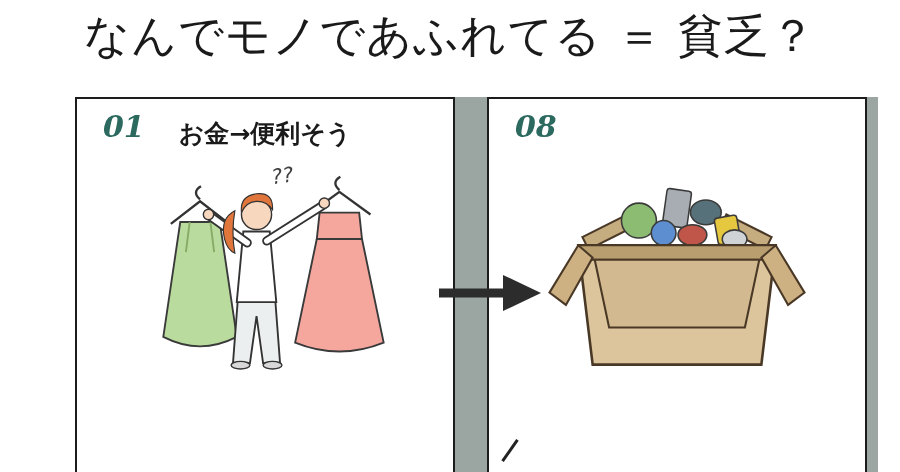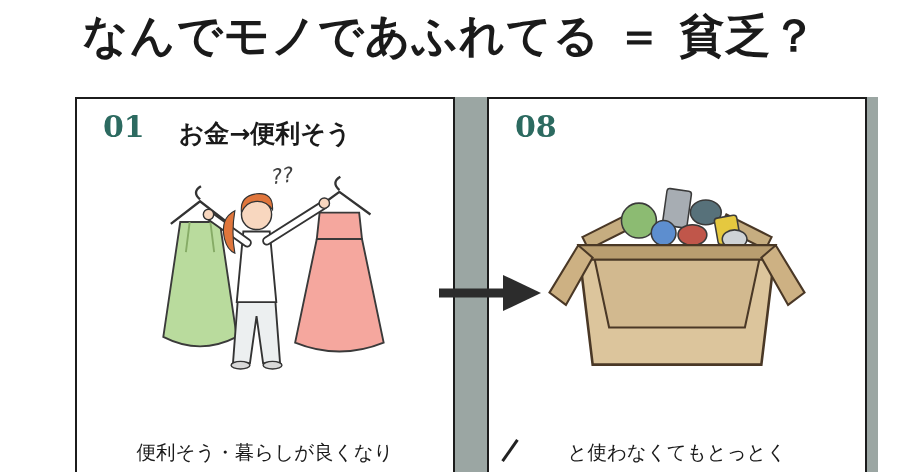--- a/index.html
+++ b/index.html
@@ -3,36 +3,36 @@
 <meta charset="utf-8">
 <style>
   html,body{margin:0;padding:0;}
   body{
     width:900px;height:472px;position:relative;overflow:hidden;
     background:#ffffff;color:#1a1a1a;
     font-family:"DejaVu Sans","Liberation Sans",sans-serif;
   }
   .title{
     position:absolute;top:6px;left:0;width:100%;
-    text-align:center;font-size:45px;font-weight:700;letter-spacing:1px;
+    text-align:center;font-size:45px;font-weight:400;letter-spacing:1px;
   }
   .band{
     position:absolute;left:88px;top:97px;width:790px;height:375px;
     background:#9ba6a3;z-index:0;
   }
   .panel{
     position:absolute;top:97px;width:376px;height:373px;
     background:#ffffff;border:2px solid #1c1c1c;z-index:1;overflow:hidden;
   }
   .panel.p-left{left:75px;}
   .panel.p-right{left:487px;}
   .panel-number{
     position:absolute;left:26px;top:10px;
     font-family:"DejaVu Serif","Liberation Serif",serif;
-    font-weight:700;font-size:30px;color:#2c6a60;
+    font-style:italic;font-weight:700;font-size:30px;color:#2c6a60;
   }
   .panel-heading{
     position:absolute;top:18px;left:0;width:100%;
     text-align:center;font-size:25px;font-weight:700;
   }
   .illustration{
     position:absolute;left:0;top:58px;width:100%;height:228px;
     display:flex;align-items:center;justify-content:center;
   }
   .caption{
@@ -89,21 +89,20 @@
         <circle cx="213" cy="48" r="5.5" fill="#f8d7bf" stroke="#333" stroke-width="1.5"></circle>
         <circle cx="90" cy="60" r="5.5" fill="#f8d7bf" stroke="#333" stroke-width="1.5"></circle>
         <path d="M118,56 q-16,8 -11,30 q3,12 11,15 q-4,-22 0,-45 Z" fill="#e0763c" stroke="#333" stroke-width="1.2"></path>
         <circle cx="141" cy="60" r="16" fill="#f8d7bf" stroke="#333" stroke-width="1.5"></circle>
         <path d="M125,58 q-2,-18 16,-20 q18,-2 17,17 q-6,-9 -16,-9 q-12,0 -17,12 Z" fill="#e0763c" stroke="#333" stroke-width="1.2"></path>
       </g>
     </svg>
   </div>
 
   <div class="caption">
-    <div>便利そう・暮らしが良くなり</div>
   </div>
 </div>
 
 <div class="panel p-right">
   <div class="panel-number">08</div>
 
   <div class="illustration">
     <svg viewBox="0 0 280 210" width="288" height="216" aria-hidden="true">
 
       <polygon points="48,72 92,50 98,62 54,84" fill="#c6ad80" stroke="#4a3826" stroke-width="2"></polygon>
@@ -125,21 +124,20 @@
       <polygon points="60,94 220,94 206,160 74,160" fill="#d2b98f" stroke="#4a3826" stroke-width="2"></polygon>
 
       <polygon points="44,80 16,126 32,138 58,92" fill="#cdb183" stroke="#4a3826" stroke-width="2"></polygon>
       <polygon points="236,80 264,126 248,138 222,92" fill="#cdb183" stroke="#4a3826" stroke-width="2"></polygon>
     </svg>
   </div>
 
   <div class="slash"></div>
 
   <div class="caption">
-    <div>と使わなくてもとっとく</div>
   </div>
 </div>
 
 <div class="arrow">
   <svg viewBox="0 0 106 42" width="106" height="42" aria-hidden="true">
     <line x1="2" y1="21" x2="68" y2="21" stroke="#2c2c2c" stroke-width="9"></line>
     <polygon points="66,3 104,21 66,39" fill="#2c2c2c"></polygon>
   </svg>
 </div>
 

